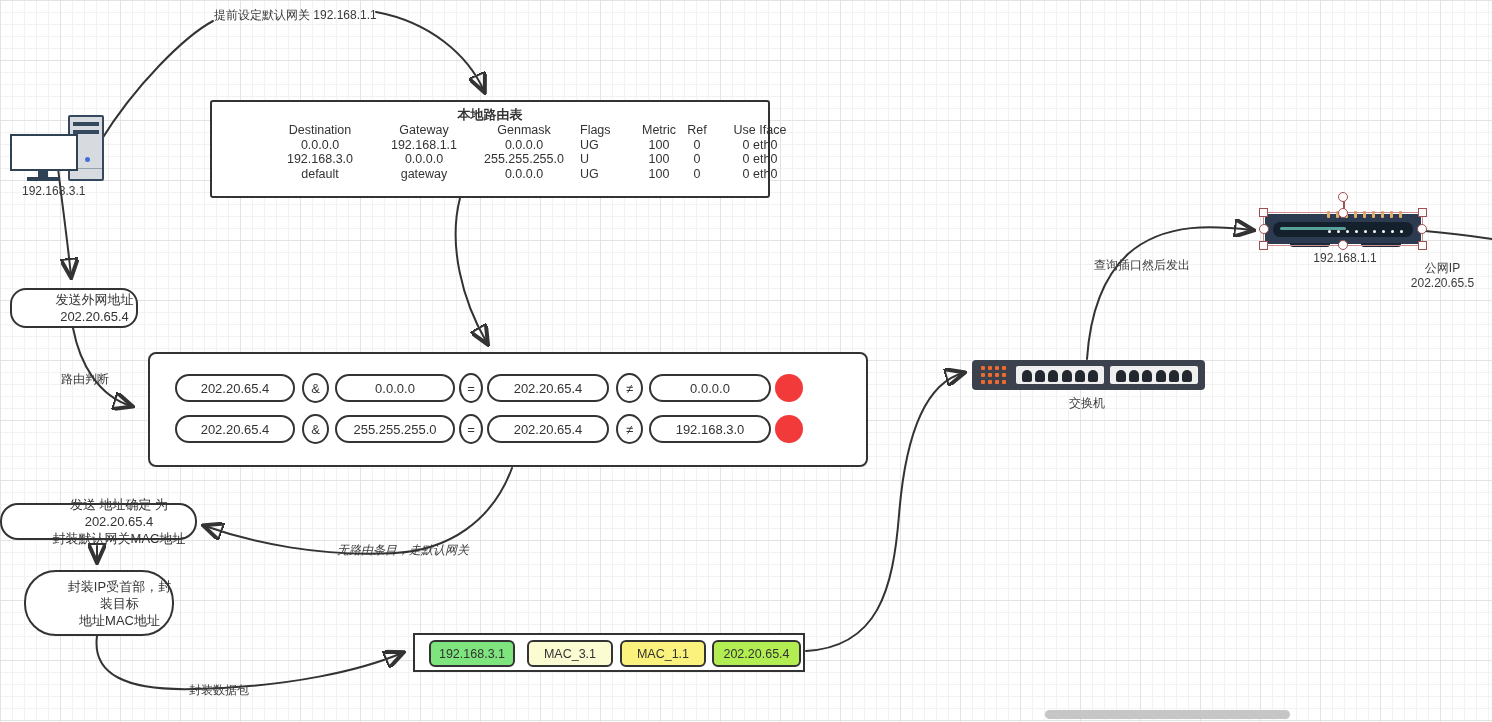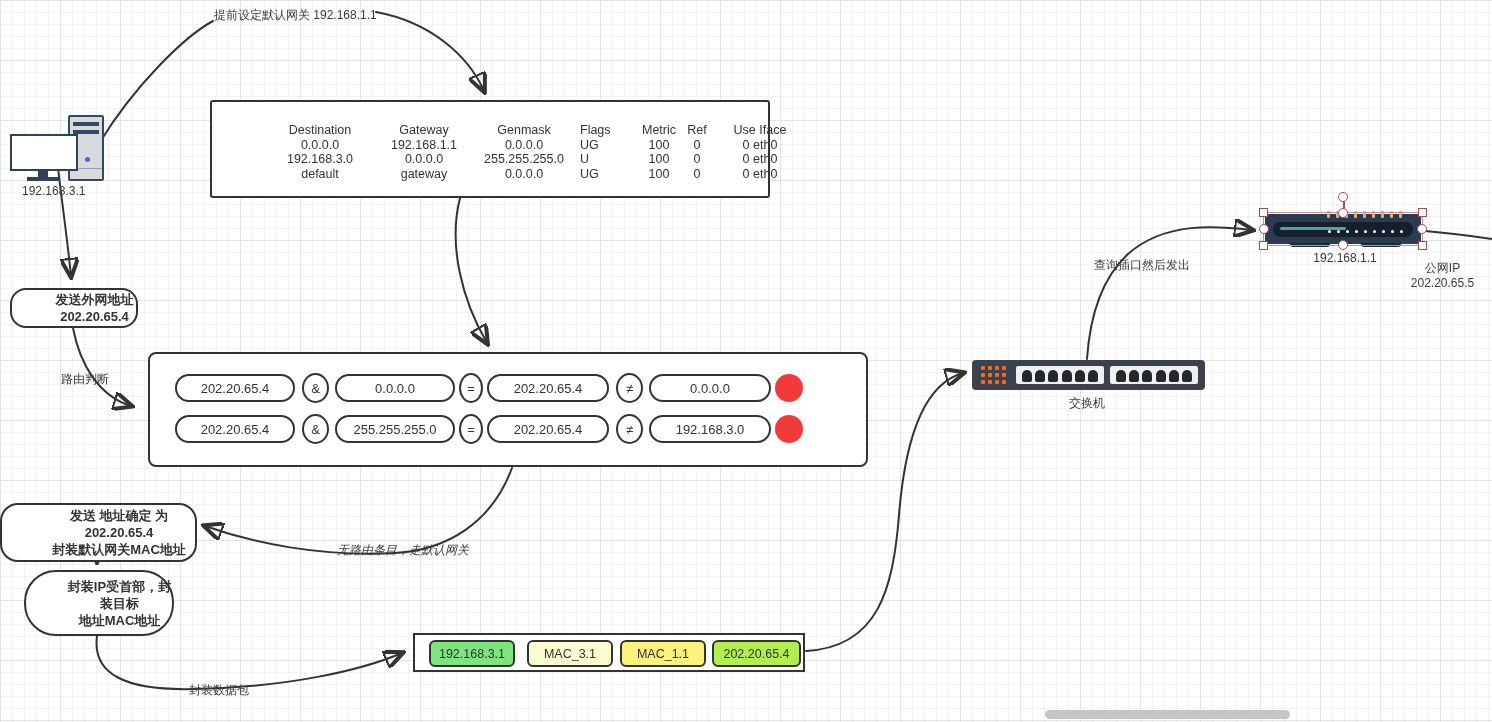--- a/index.html
+++ b/index.html
@@ -10,21 +10,21 @@
       linear-gradient(to right, #e3e3e3 1px, transparent 1px),
       linear-gradient(to bottom, #e3e3e3 1px, transparent 1px),
       linear-gradient(to right, #f2f2f2 1px, transparent 1px),
       linear-gradient(to bottom, #f2f2f2 1px, transparent 1px);
     background-size: 60px 60px, 60px 60px, 12px 12px, 12px 12px;
   }
   svg.wires { position: absolute; left: 0; top: 0; z-index: 1; }
   svg.wires path { fill: none; stroke: #333; stroke-width: 2; stroke-linecap: round; }
   .lbl { position: absolute; z-index: 3; font-size: 12px; white-space: nowrap; color: #3a3a3a; }
   .node { position: absolute; z-index: 2; background: #fff; border: 2px solid #333; text-align: center;
-          font-size: 13px; font-weight: 700; line-height: 17px; display: flex; flex-direction: column; justify-content: center; padding-left: 41px; }
+          font-size: 13px; font-weight: 400; line-height: 17px; display: flex; flex-direction: column; justify-content: center; padding-left: 41px; }
   
   .rtable { position: absolute; left: 210px; top: 100px; width: 560px; height: 98px; z-index: 2;
             background: #fff; border: 2px solid #333; border-radius: 3px; }
   .rtable .title { position: absolute; top: 4px; left: 0; right: 0; text-align: center; font-weight: 700; font-size: 13px; }
   .rt-grid { position: absolute; left: 48px; top: 21px; display: grid;
              grid-template-columns: 120px 88px 112px 56px 46px 30px 96px; font-size: 12.5px; line-height: 14.5px; }
   .rt-grid span { text-align: center; }
   .rt-grid span.r { text-align: left; padding-right: 4px; }
   
   .jbox { position: absolute; left: 148px; top: 352px; width: 720px; height: 115px; z-index: 2;
@@ -110,20 +110,21 @@
       <i class="dot"></i>
       <i class="split"></i>
     </div>
     <div class="monitor"></div>
     <div class="mneck"></div>
     <div class="mbase"></div>
   </div>
   <div class="lbl" style="left:22px; top:184px;">192.168.3.1</div>
 
   <div class="rtable">
+    <div class="title">本地路由表</div>
     <div class="rt-grid">
       <span>Destination</span>
       <span>Gateway</span>
       <span>Genmask</span>
       <span class="r">Flags</span>
       <span>Metric</span>
       <span>Ref</span>
       <span>Use Iface</span>
 
       <span>0.0.0.0</span>
@@ -149,21 +150,21 @@
       <span>100</span>
       <span>0</span>
       <span>0 eth0</span>
     </div>
   </div>
 
   <div class="node" style="left:10px; top:288px; width:128px; height:40px; border-radius:16px;">
     <span>发送外网地址</span>
     <span>202.20.65.4</span>
   </div>
-  <div class="node" style="left:0px; top:503px; width:197px; height:59px; border-radius:18px;">
+  <div class="node" style="left:0px; top:503px; width:197px; height:37px; border-radius:18px;">
     <span>发送 地址确定 为202.20.65.4</span>
     <span>封装默认网关MAC地址</span>
   </div>
   <div class="node" style="left:24px; top:570px; width:150px; height:66px; border-radius:32px;">
     <span>封装IP受首部，封装目标</span>
     <span>地址MAC地址</span>
   </div>
 
   <div class="jbox">
 

